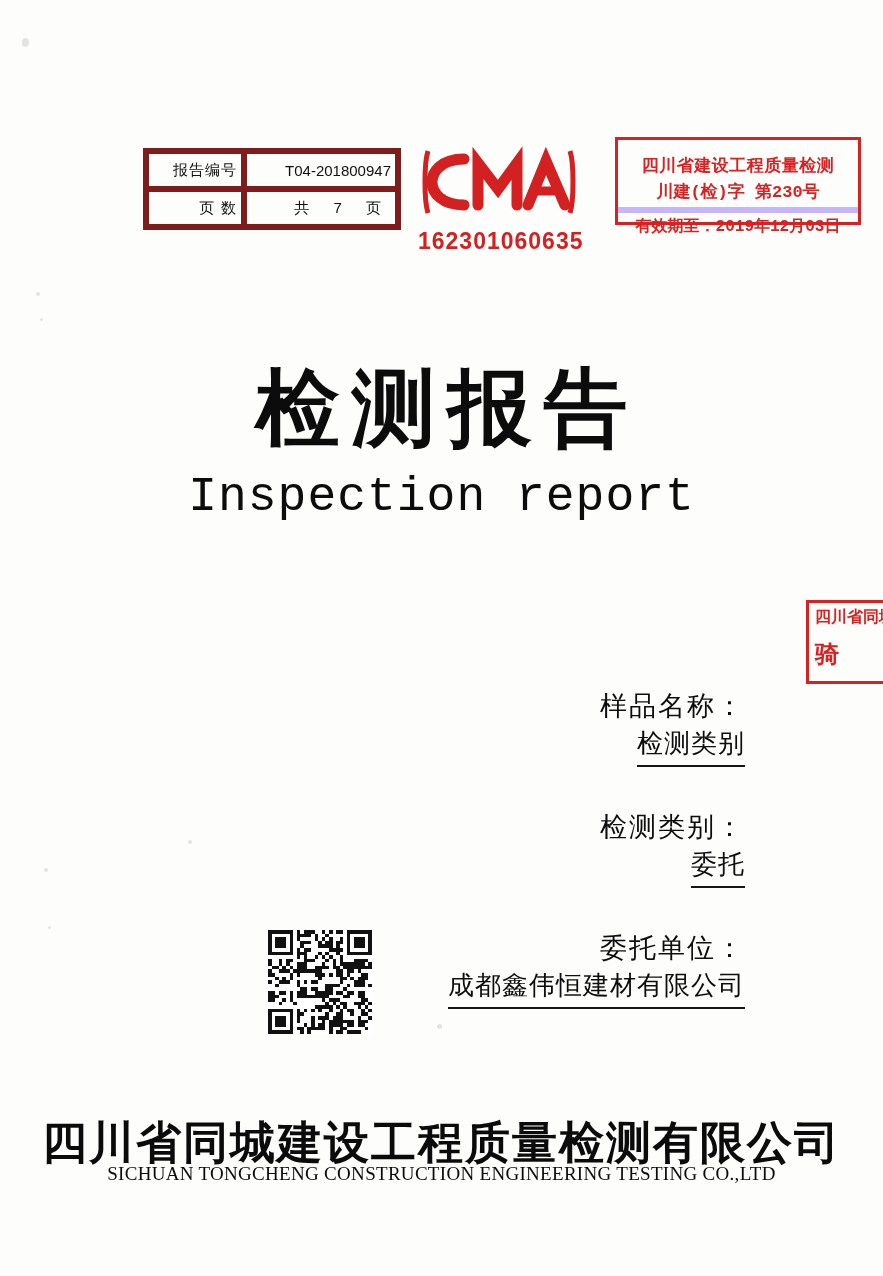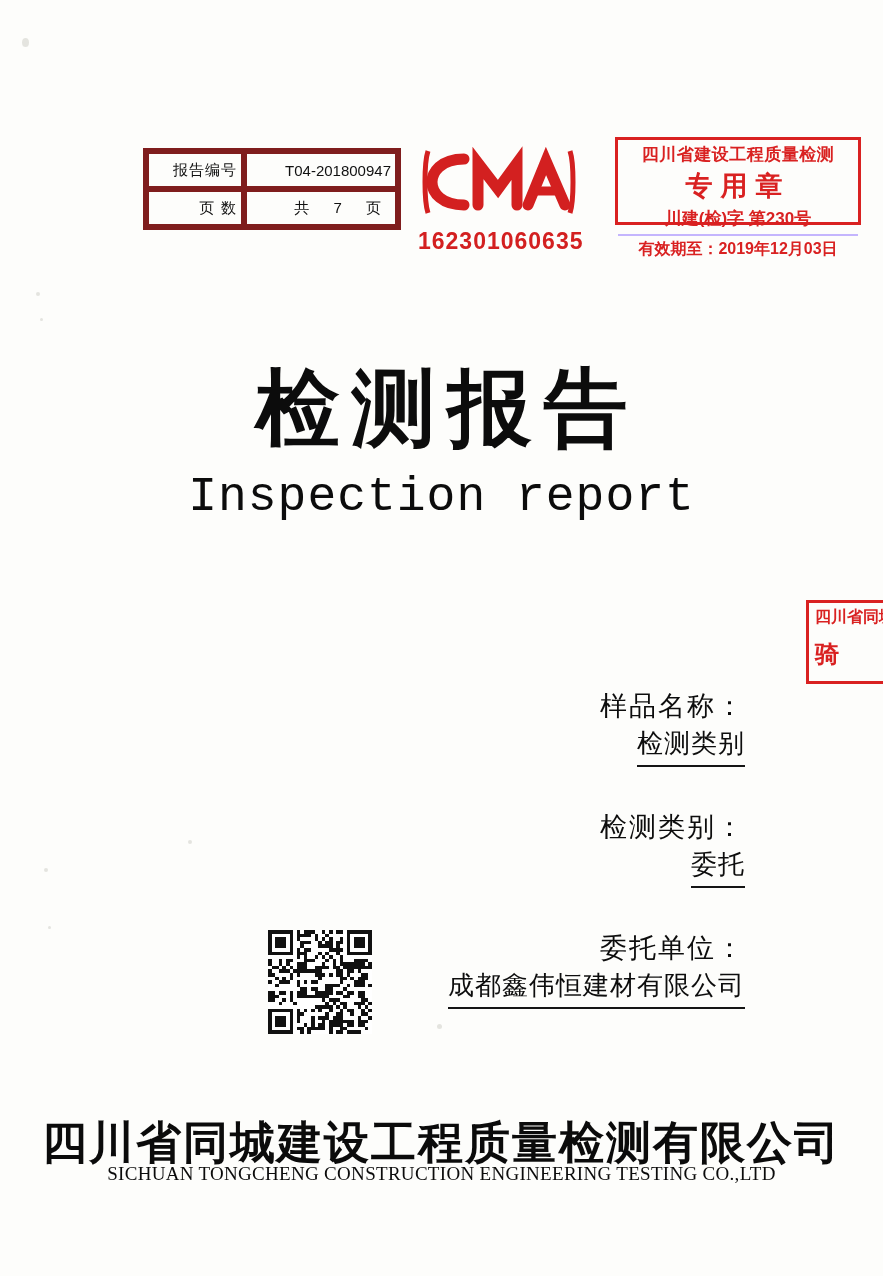--- a/index.html
+++ b/index.html
@@ -72,29 +72,29 @@
 
   
   .stamp {
     position: absolute;
     left: 615px;
     top: 137px;
     width: 246px;
     height: 88px;
     border: 3px solid #d92121;
     color: #d92121;
-    font-family: Liberation Sans, sans-serif;
+    font-family: Liberation Mono, monospace;
     text-align: center;
     box-sizing: border-box;
-    padding-top: 3px;
+    padding-top: 14px;
   }
   .stamp .l1 { font-size: 17px; font-weight: bold; letter-spacing: .5px; }
   .stamp .l2 { font-size: 27px; font-weight: bold; letter-spacing: 8px; margin-top: 2px; }
   .stamp .l3 { font-size: 17px; font-weight: bold; margin-top: 3px; }
-  .stamp .l4 { font-size: 16px; font-weight: bold; margin-top: 4px; border-top: 2px solid #c4b5fd; padding-top: 3px; }
+  .stamp .l4 { font-size: 16px; font-weight: bold; margin-top: 4px; border-top: 6px solid #c4b5fd; padding-top: 3px; }
 
   
   .side-seal {
     position: absolute;
     left: 806px;
     top: 600px;
     width: 120px;
     height: 84px;
     border: 3px solid #d92121;
     color: #d92121;
@@ -230,21 +230,20 @@
         <path d="M116 48 L137 48" stroke-width="9"></path>
       </g>
       <path d="M8 8 C4 20, 4 58, 8 70" stroke="#d32020" stroke-width="5" fill="none"></path>
       <path d="M150 8 C154 20, 154 58, 150 70" stroke="#d32020" stroke-width="5" fill="none"></path>
     </svg>
   </div>
   <div class="cma-num">162301060635</div>
 
   <div class="stamp">
     <div class="l1">四川省建设工程质量检测</div>
-    <div class="l2">专用章</div>
     <div class="l3">川建(检)字 第230号</div>
     <div class="l4">有效期至：2019年12月03日</div>
   </div>
 
   <div class="side-seal">
     <div class="s1">四川省同城</div>
     <div class="s2">骑</div>
   </div>
 
   <div class="title-cn">检测报告</div>

